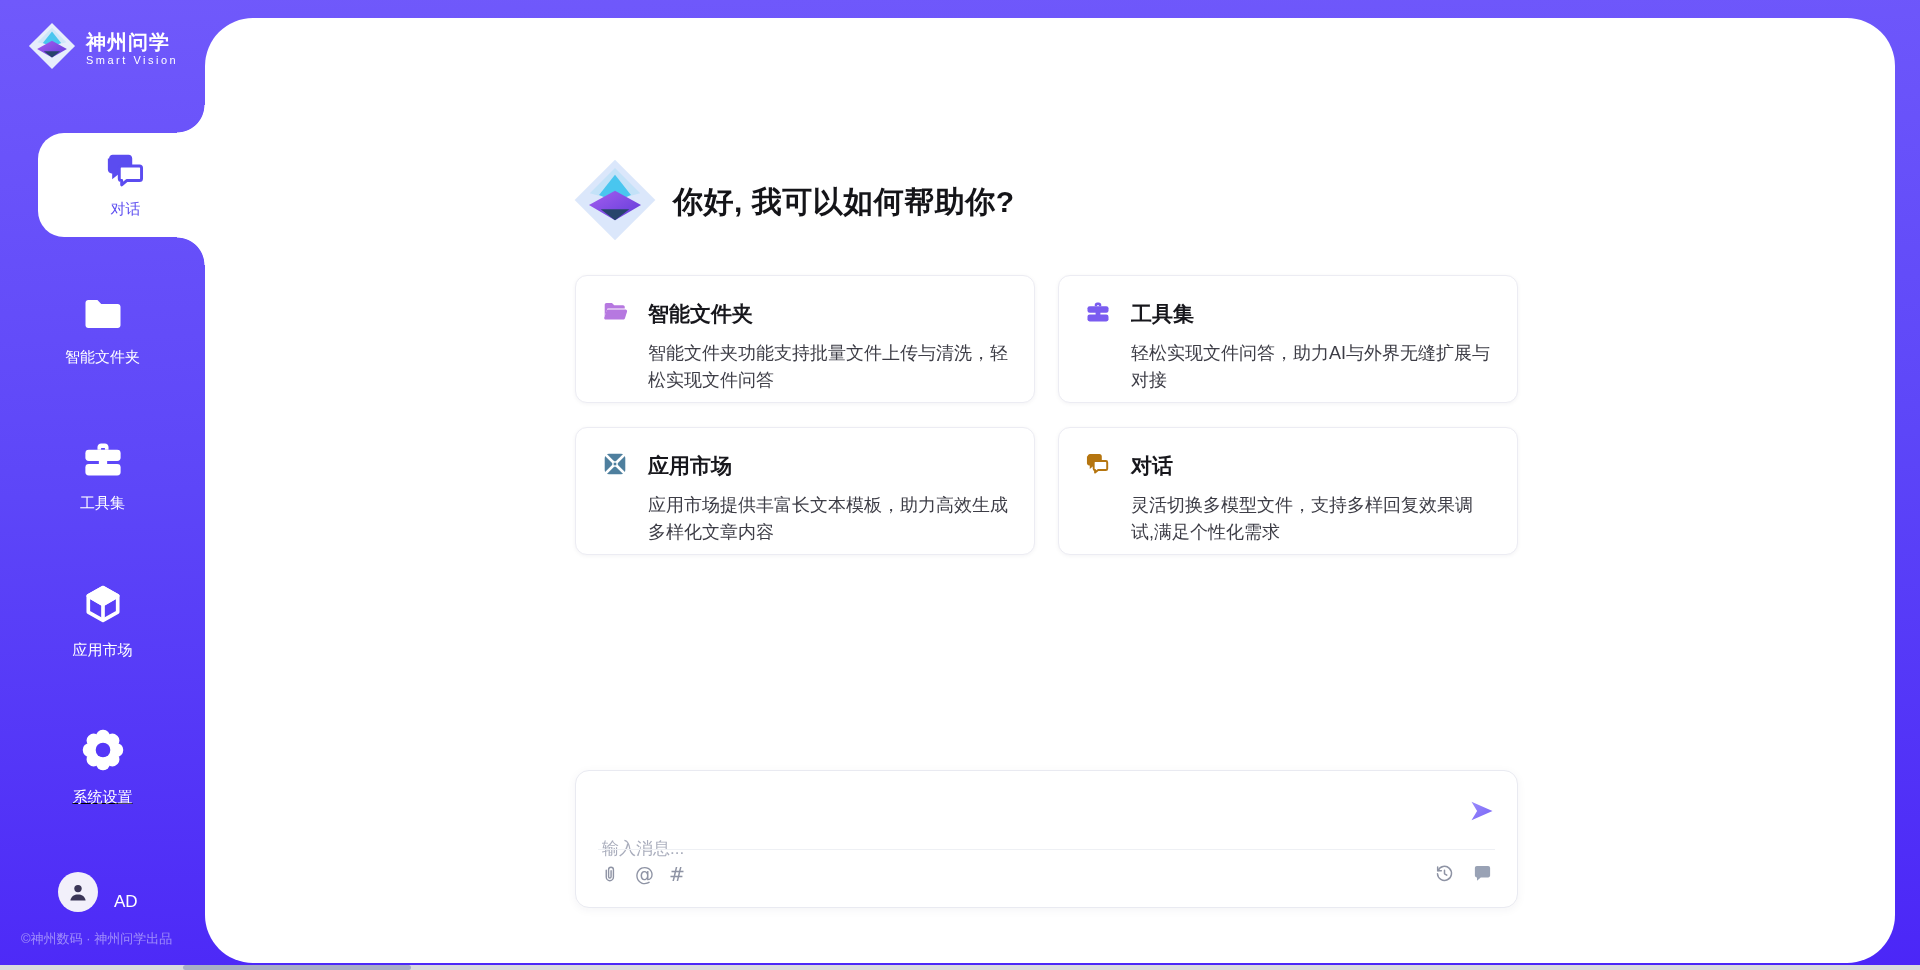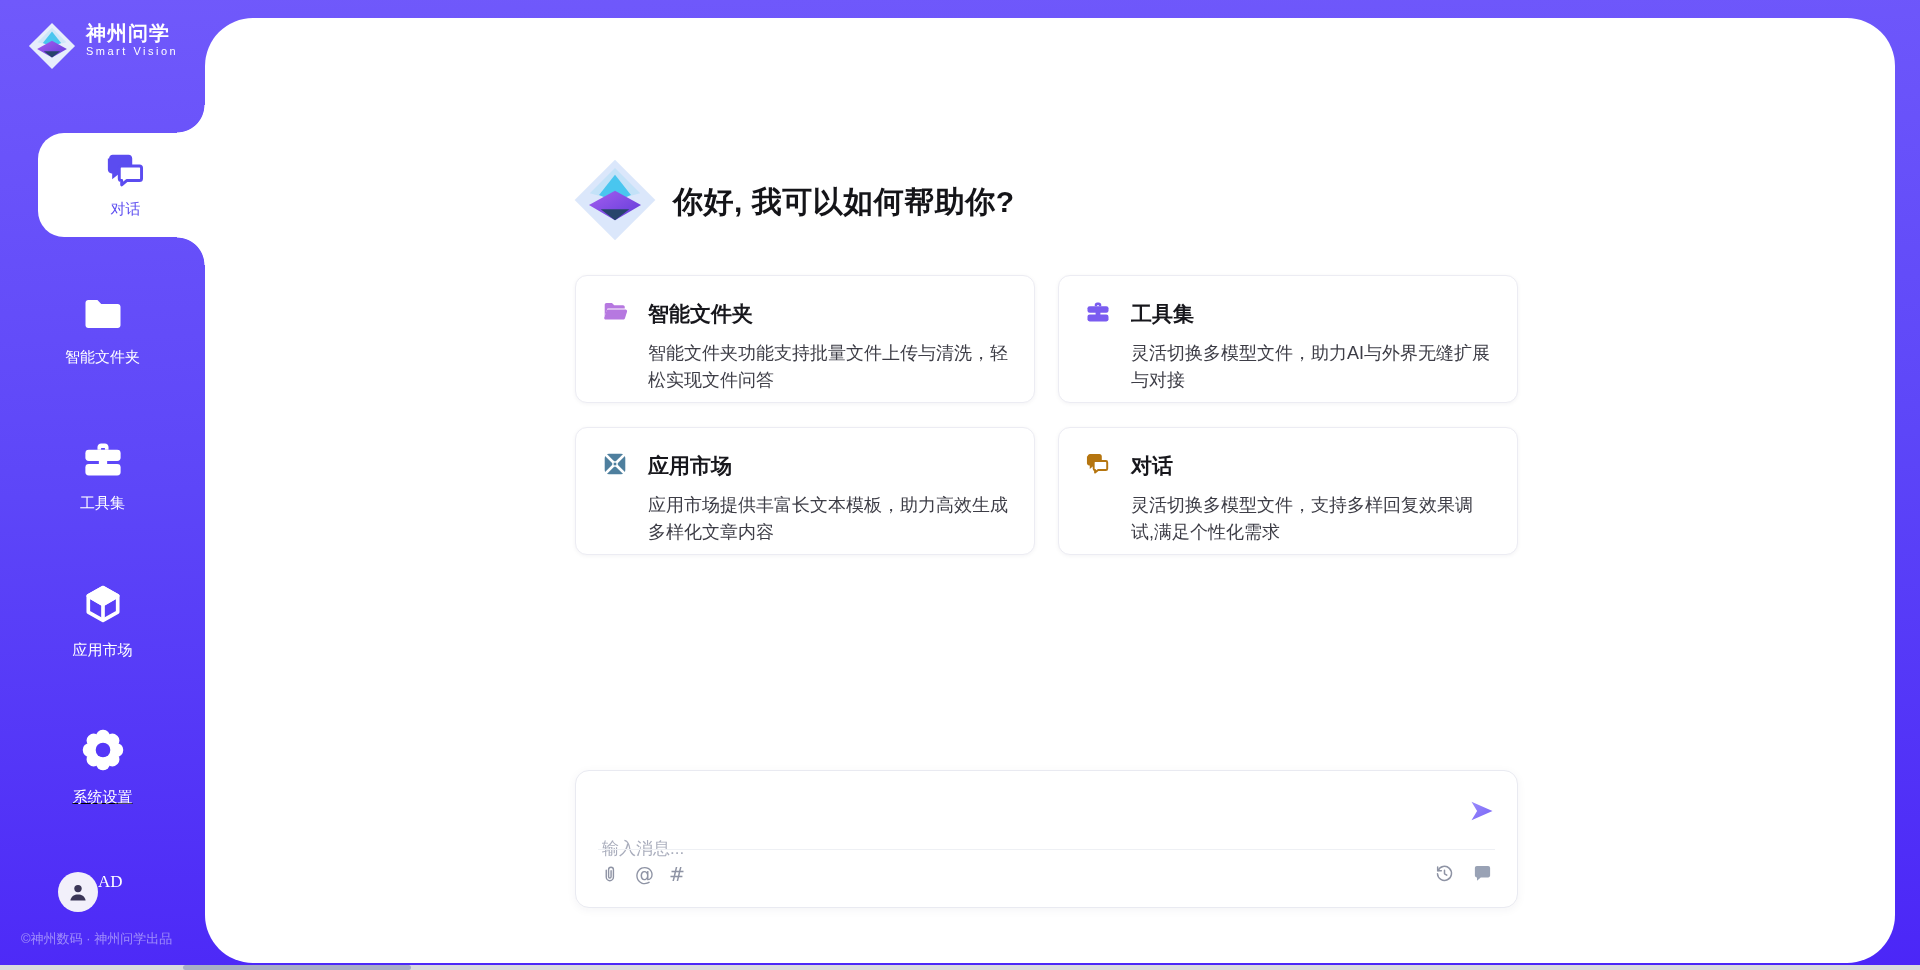--- a/index.html
+++ b/index.html
@@ -6,38 +6,38 @@
   html,body { width:1920px; height:970px; overflow:hidden;
     font-family:"Liberation Sans", sans-serif; }
   body { background: linear-gradient(178deg, #7059fb 0%, #5d46f8 48%, #4b26f7 100%); position:relative; }
 
   
   .panel { position:absolute; left:205px; top:18px; width:1690px; height:945px;
     background:#fff; border-radius:48px; z-index:1; }
 
   
   .sidebar { position:absolute; left:0; top:0; width:205px; height:970px; z-index:2; }
-  .brand { position:absolute; left:28px; top:22px; display:flex; align-items:flex-start; gap:10px; }
+  .brand { position:absolute; left:28px; top:22px; display:flex; align-items:center; gap:10px; }
   .brand-name { color:#fff; font-size:20px; font-weight:bold; letter-spacing:1px; line-height:1.15; }
   .brand-sub { color:#fff; font-size:11px; letter-spacing:2.5px; }
 
   .nav-tab-active { position:absolute; left:38px; top:133px; width:175px; height:104px;
     background:#fff; border-radius:26px 0 0 26px; display:flex; flex-direction:column;
     align-items:center; justify-content:center; gap:7px; cursor:pointer; }
   .fillet { position:absolute; width:28px; height:28px; left:177px; }
   .fillet.top { top:105px; background:radial-gradient(circle at 0 0, rgba(0,0,0,0) 27px, #fff 27.8px); }
   .fillet.bottom { top:237px; background:radial-gradient(circle at 0 100%, rgba(0,0,0,0) 27px, #fff 27.8px); }
   .tab-label { color:#5b4cf0; font-size:15px; font-weight:500; }
 
   .nav-item { position:absolute; left:0; width:205px; display:flex; flex-direction:column;
     align-items:center; gap:12px; cursor:pointer; }
   .nav-item .nav-label { color:#fff; font-size:15px; }
   .ni-1 { top:296px; } .ni-2 { top:440px; } .ni-3 { top:583px; } .ni-4 { top:728px;text-decoration:underline; }
 
-  .user-row { position:absolute; left:58px; top:872px; display:flex; align-items:flex-start; gap:0; cursor:pointer;font-family:Liberation Serif, serif; }
+  .user-row { position:absolute; left:58px; top:872px; display:flex; align-items:flex-end; gap:16px; cursor:pointer; }
   .avatar { width:40px; height:40px; border-radius:50%; background:#f2f0fa;
     display:flex; align-items:center; justify-content:center; }
   .user-name { color:#fff; font-size:17px; font-weight:500; }
   .copyright { position:absolute; left:21px; top:930px; font-size:13px; color:rgba(255,255,255,.45); }
 
   
   .scroll-track { position:absolute; left:0; right:0; bottom:0; height:5px; background:#d9dade; z-index:3; }
   .scroll-thumb { position:absolute; left:183px; bottom:0; width:228px; height:5px; background:#a8adc6; border-radius:3px; }
 
   
@@ -129,21 +129,21 @@
             <g fill="#7a5cf0">
               <path d="M9 5.3C9 4.1 10 3.2 11.2 3.2h1.6C14 3.2 15 4.1 15 5.3v1.5h-2.1v-1h-1.8v1H9V5.3z"></path>
               <rect x="2.3" y="6.6" width="19.4" height="6" rx="2"></rect>
               <rect x="2.3" y="14.4" width="19.4" height="6.3" rx="2"></rect>
               <rect x="9.8" y="11.4" width="4.4" height="4.4" rx="1"></rect>
             </g>
           </svg>
         </span>
         <span class="card-title">工具集</span>
       </div>
-      <div class="card-desc">灵活切换多模型文件，助力AI与外界无缝扩展与对接</div>
+      <div class="card-desc">轻松实现文件问答，助力AI与外界无缝扩展与对接</div>
     </div>
 
     <div class="card">
       <div class="card-head">
         <span>
           <svg width="26" height="26" viewBox="0 0 24 24">
             <rect x="2.5" y="2.5" width="19" height="19" rx="4" fill="#4e7f9e"></rect>
             <g stroke="#ffffff" stroke-width="2.4">
               <line x1="2.5" y1="2.5" x2="21.5" y2="21.5"></line>
               <line x1="21.5" y1="2.5" x2="2.5" y2="21.5"></line>

